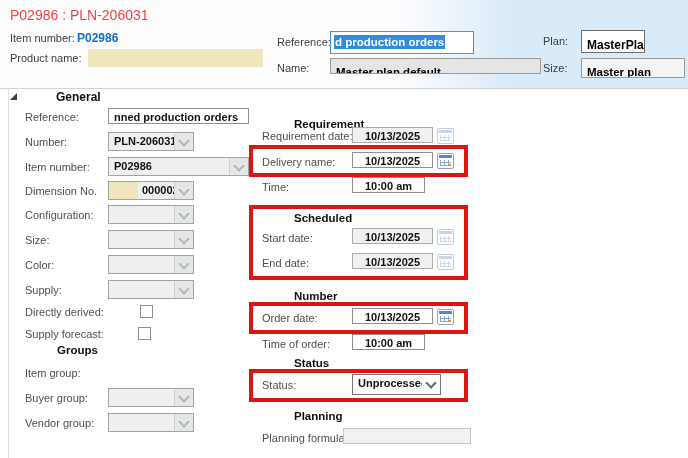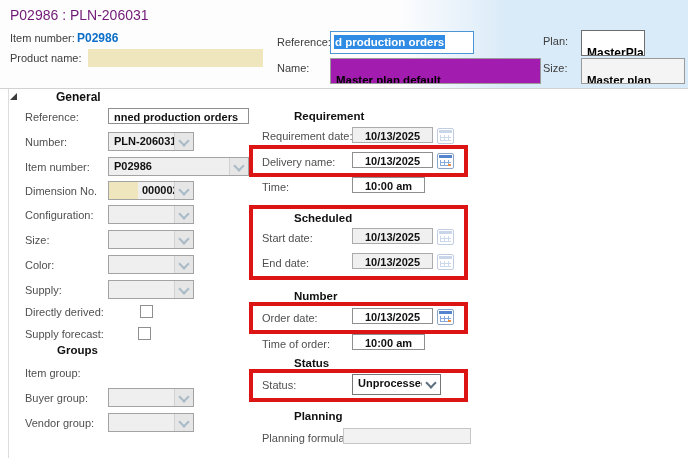--- a/index.html
+++ b/index.html
@@ -8,21 +8,21 @@
     font-family:"Liberation Sans",sans-serif;font-size:11px;color:#1a1a1a;
     background:#fff;
   }
   
   .hdr-band{
     position:absolute;left:0;top:0;width:688px;height:88px;
     background:linear-gradient(90deg,#fdfdfe 0%,#fdfdfe 58%,#d9eaf8 74%,#d9eaf8 100%);
     border-bottom:1px solid #d2d2d2;
   }
   .body-leftline{position:absolute;left:8px;top:89px;width:1px;height:369px;background:#dddddd;}
-  .page-title{position:absolute;left:10px;top:7px;font-size:14px;color:#701a75;}
+  .page-title{position:absolute;left:10px;top:7px;font-size:14px;color:#ef4444;}
   .lbl{position:absolute;color:#4f4f4f;white-space:nowrap;}
   .hdr-lbl{position:absolute;color:#3d3d3d;white-space:nowrap;}
   .sec-hdr{position:absolute;font-weight:bold;color:#111;font-size:11.5px;white-space:nowrap;margin-left:32px;}
   .blue-val{position:absolute;font-weight:bold;color:#0d6fc8;font-size:12px;}
   .tanfield{position:absolute;background:#efe6bd;}
   .fld{
     position:absolute;box-sizing:border-box;height:16px;line-height:17px;
     padding:0 5px;overflow:hidden;white-space:nowrap;font-weight:600;color:#111;
   }
   .fld.white{background:#fff;border:1px solid #8f8f8f;}
@@ -61,42 +61,42 @@
       repeating-linear-gradient(0deg,#ccd9ec 0 1px,transparent 1px 3px);}
   .redbox{position:absolute;box-sizing:border-box;border:4px solid #dd1414;pointer-events:none;}
   .tri{position:absolute;width:0;height:0;border-left:7px solid transparent;border-bottom:7px solid #3c3c3c;}
   .ref-input{
     position:absolute;box-sizing:border-box;background:#fff;border:1px solid #4b94d6;
     height:23px;line-height:21px;padding:0 3px;overflow:hidden;white-space:nowrap;
   }
   .ref-input .selected{background:#2f8be4;color:#fff;font-weight:bold;font-size:11.5px;padding:1px 1px;}
   .boldfield{
     position:absolute;box-sizing:border-box;overflow:hidden;white-space:nowrap;
-    font-weight:bold;color:#000;padding:12px 5px;
+    font-weight:bold;color:#000;padding:4px 5px;
   }
 </style>
 </head>
 <body>
 
 <div id="app">
 
   <div class="hdr-band"></div>
   <div class="page-title">P02986 : PLN-206031</div>
 
   <span class="hdr-lbl" style="left:10px;top:32px">Item number:</span>
   <span class="blue-val" style="left:77px;top:31px">P02986</span>
 
   <span class="hdr-lbl" style="left:10px;top:52px">Product name:</span>
   <div class="tanfield" style="left:88px;top:49px;width:175px;height:18px"></div>
 
   <span class="hdr-lbl" style="left:277px;top:36px">Reference:</span>
   <div class="ref-input" style="left:330px;top:31px;width:144px"><span class="selected">d production orders</span></div>
 
   <span class="hdr-lbl" style="left:277px;top:62px">Name:</span>
-  <div class="boldfield" style="left:330px;top:58px;width:211px;height:24px;line-height:18px;background:#a21caf;border:1px solid #9a9a9a;font-size:11.5px">Master plan default</div>
+  <div class="boldfield" style="left:330px;top:58px;width:211px;height:16px;line-height:18px;background:#e5e5e5;border:1px solid #9a9a9a;font-size:11.5px">Master plan default</div>
 
   <span class="hdr-lbl" style="left:543px;top:35px">Plan:</span>
   <div class="boldfield" style="left:581px;top:30px;width:64px;height:23px;line-height:21px;background:#fff;border:1px solid #6d6d6d;font-size:12px">MasterPla</div>
 
   <span class="hdr-lbl" style="left:543px;top:62px">Size:</span>
   <div class="boldfield" style="left:581px;top:58px;width:104px;height:20px;line-height:18px;background:#f4f4f4;border:1px solid #9a9a9a;font-size:11.5px">Master plan</div>
 
   <div class="body-leftline"></div>
 
   <span class="tri" style="left:10px;top:93px"></span>
@@ -181,21 +181,21 @@
   </div>
 
   <span class="lbl" style="left:25px;top:417px">Vendor group:</span>
   <div class="combo" style="left:108px;top:413px;width:86px">
     <span class="val"></span>
     <span class="chev">
         <i></i>
       </span>
   </div>
 
-  <span class="sec-hdr" style="left:262px;top:110px">Requirement</span>
+  <span class="sec-hdr" style="left:262px;top:118px">Requirement</span>
 
   <span class="lbl" style="left:262px;top:130px">Requirement date:</span>
   <div class="fld gray" style="left:352px;top:127px;width:81px;text-align:center">10/13/2025</div>
   <span class="cal disabled" style="left:437px;top:128px"></span>
 
   <span class="lbl" style="left:262px;top:156px">Delivery name:</span>
   <div class="fld white" style="left:352px;top:152px;width:81px;text-align:center">10/13/2025</div>
   <span class="cal active" style="left:437px;top:153px"></span>
 
   <span class="lbl" style="left:262px;top:181px">Time:</span>

